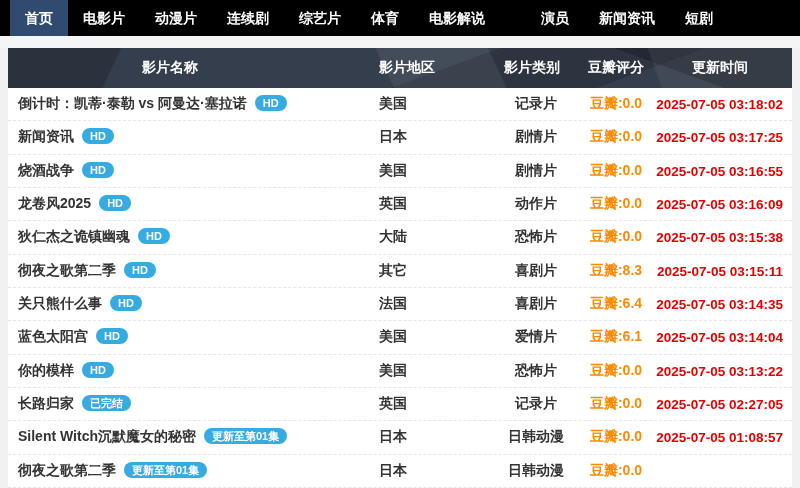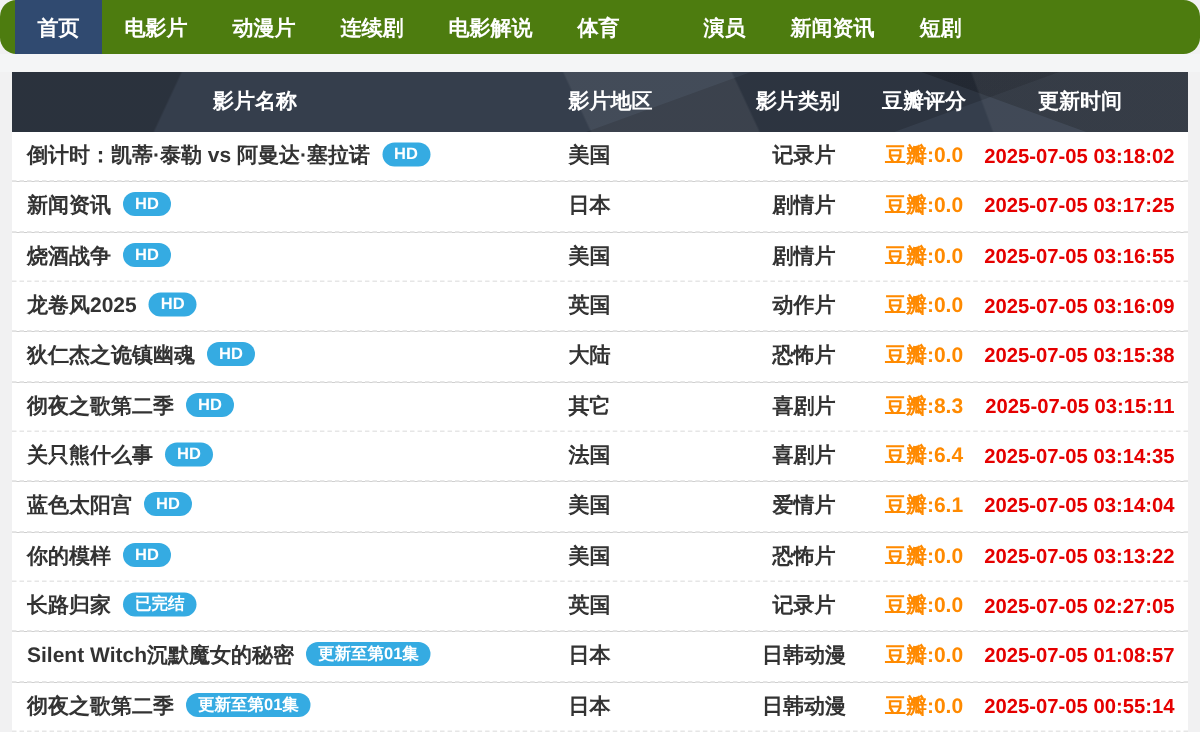--- a/index.html
+++ b/index.html
@@ -9,23 +9,22 @@
     background: #f1f1f2;
     font-family: "Liberation Sans", "DejaVu Sans", sans-serif;
     overflow: hidden;
   }
 
   
   .nav {
     display: flex;
     align-items: stretch;
     height: 36px;
-    background: #4d7c0f;
+    background: #000000;
     padding-left: 10px;
-    border-radius: 11px;
   }
   .nav-item {
     color: #ffffff;
     font-size: 14px;
     font-weight: bold;
     line-height: 36px;
     padding: 0 15px;
     cursor: pointer;
     white-space: nowrap;
   }
@@ -112,22 +111,23 @@
   .c-time   { right: 9px;  transform: translateY(-50%); color: #e50000; font-size: 13.5px; }
 </style>
 </head>
 <body>
 
 <nav class="nav" id="navbar">
     <div class="nav-item active">首页</div>
     <div class="nav-item">电影片</div>
     <div class="nav-item">动漫片</div>
     <div class="nav-item">连续剧</div>
+    <div class="nav-item">综艺片</div>
+    <div class="nav-item">体育</div>
     <div class="nav-item">电影解说</div>
-    <div class="nav-item">体育</div>
     <div class="nav-item gap-before">演员</div>
     <div class="nav-item">新闻资讯</div>
     <div class="nav-item">短剧</div>
   </nav>
 
 <div class="gap-strip"></div>
 
 <div class="list-wrap">
 
   <div class="list-header">
@@ -250,17 +250,16 @@
       <span class="cell c-time">2025-07-05 01:08:57</span>
     </div>
       <div class="row">
       <div class="cell c-name">
         <a class="title">彻夜之歌第二季</a>
         <span class="badge">更新至第01集</span>
       </div>
       <span class="cell c-region">日本</span>
       <span class="cell c-type">日韩动漫</span>
       <span class="cell c-rating">豆瓣:0.0</span>
-      <span class="cell c-time">2025-07-05 00:55:14</span>
     </div>
     </div>
 
 </div>
 
 </body></html>

